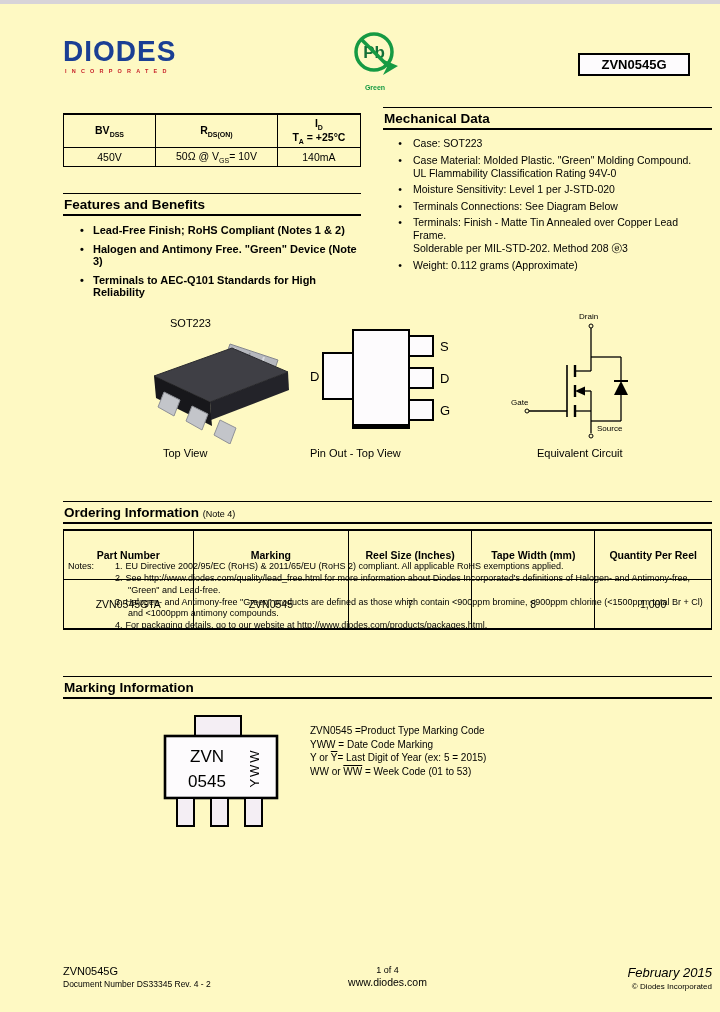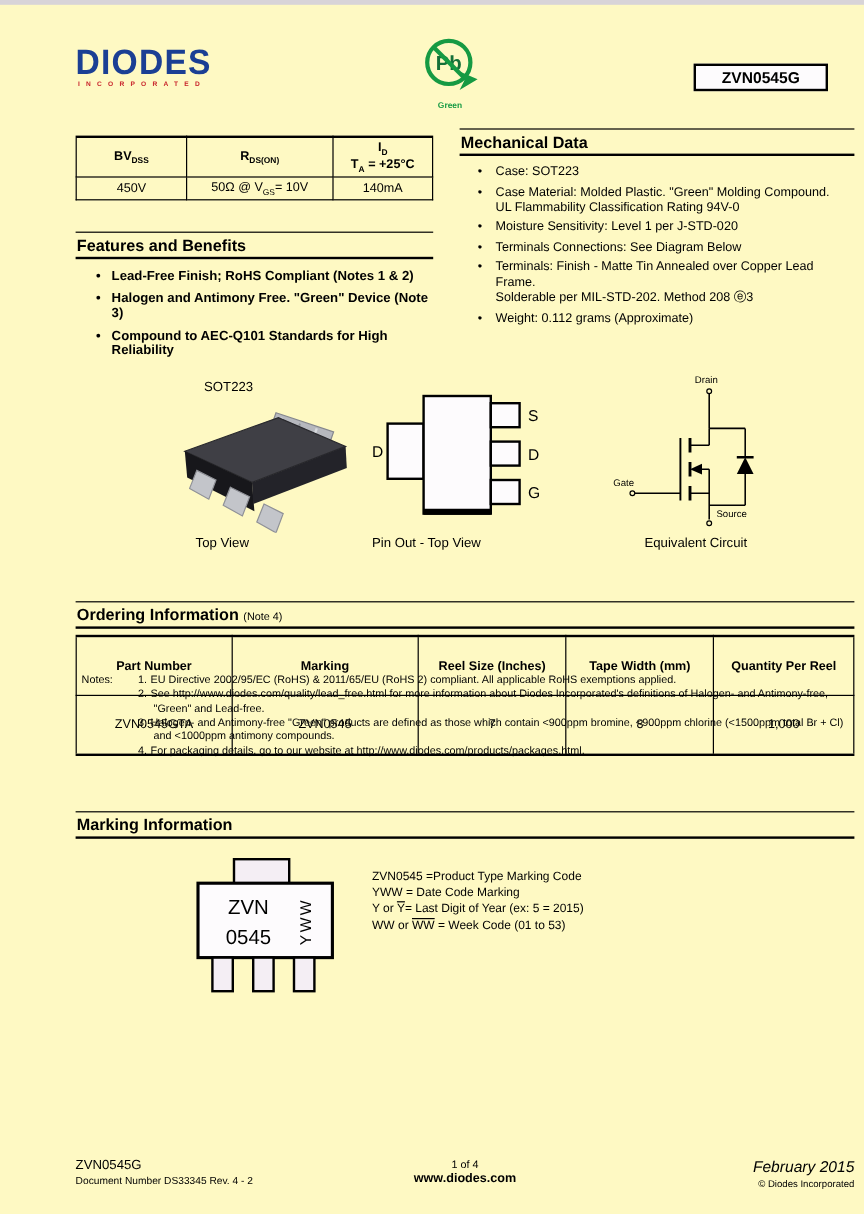--- a/index.html
+++ b/index.html
@@ -74,21 +74,21 @@
   .over { text-decoration:overline; }
 
   
   .footer { position:absolute; left:63px; top:961px; width:649px; display:flex; }
   .f-left { width:33%; }
   .f-center { width:34%; text-align:center; }
   .f-right { width:33%; text-align:right; }
   .f-part { font-size:11px; }
   .f-doc { font-size:8.5px; margin-top:2px; }
   .f-page { font-size:9px; }
-  .f-site { font-size:10.5px; font-weight:bold; margin-top:1px; }
+  .f-site { font-size:10.5px; font-weight:normal; margin-top:1px; }
   .f-date { font-size:13px;font-style:italic; }
   .f-copy { font-size:8px; margin-top:2px; }
 </style>
 </head>
 <body>
 
 <div class="page">
 
   <div class="logo">
     <div class="logo-main">DIODES</div>
@@ -132,21 +132,21 @@
       <div class="bullet-row">
           <span class="bl">•</span>
           <span>Lead-Free Finish; RoHS Compliant (Notes 1 &amp; 2)</span>
         </div>
       <div class="bullet-row">
           <span class="bl">•</span>
           <span>Halogen and Antimony Free. "Green" Device (Note 3)</span>
         </div>
       <div class="bullet-row">
           <span class="bl">•</span>
-          <span>Compound to AEC-Q101 Standards for High Reliability</span>
+          <span>Terminals to AEC-Q101 Standards for High Reliability</span>
         </div>
     </div>
   </div>
 
   <div class="col-right">
     <div class="sec-head">Mechanical Data</div>
     <div class="mech-list">
       <div class="mech-row">
           <span class="bl">•</span>
           <span>Case: SOT223</span>

